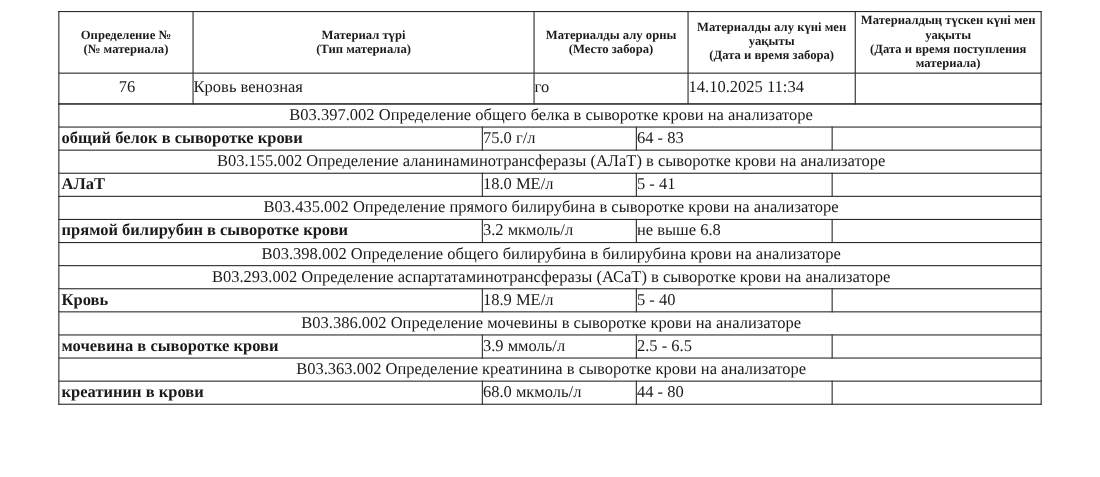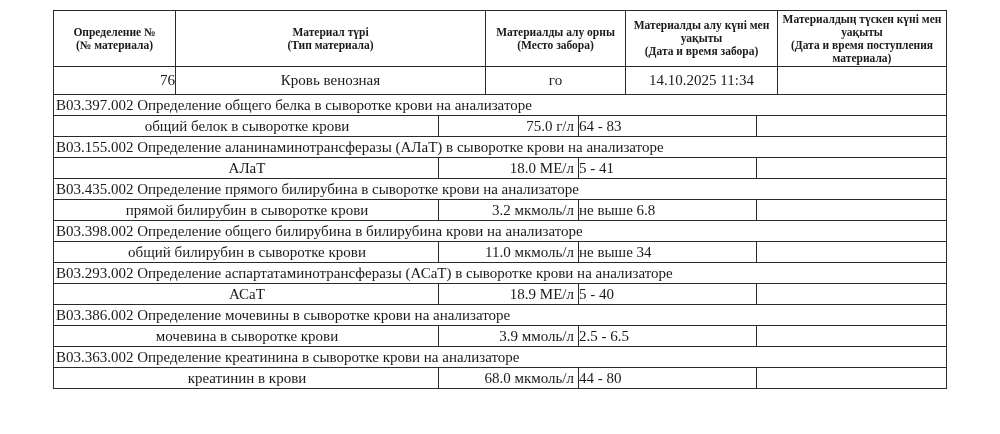--- a/index.html
+++ b/index.html
@@ -3,28 +3,28 @@
 <meta charset="utf-8">
 <style>
   html, body { margin: 0; padding: 0; background: #ffffff; }
   body { width: 1000px; height: 434px; position: relative; overflow: hidden;
          font-family: "Liberation Serif", "DejaVu Serif", serif; color: #1a1a1a; }
   .sheet { position: absolute; left: 53px; top: 10px; width: 893px; }
   table { border-collapse: collapse; table-layout: fixed; }
   td, th { border: 1.5px solid #2a2a2a; padding: 0; overflow: hidden; }
   .t1 { width: 893px; }
   .t1 th { font-weight: bold; font-size: 11.5px; line-height: 13px; text-align: center; height: 55px; }
-  .t1 td { font-size: 15px; height: 27px; text-align: center; }
-  .t1 td.left { text-align: right; padding-left: 2px; }
+  .t1 td { font-size: 15px; height: 27px; text-align: left; }
+  .t1 td.left { text-align: center; padding-left: 2px; }
   .t2 { width: 893px; margin-top: -1.5px; }
   .t2 th { font-weight: bold; font-size: 11.5px; line-height: 14px; text-align: center; height: 36px; }
   .t2 td { font-size: 15px; height: 20px; line-height: 20px; white-space: nowrap; }
-  .t2 td.section { text-align: left; padding-left: 2px; }
-  .t2 td.comp { text-align: center; padding-left: 2px; }
-  .t2 td.res { text-align: right; padding-right: 4px; }
+  .t2 td.section { text-align: center; padding-left: 2px; }
+  .t2 td.comp { text-align: left; padding-left: 2px; font-weight: bold; }
+  .t2 td.res { padding-right: 4px; }
   .t2 td.ref { }
   .t2 td.interp { text-align: center; }
 </style>
 </head>
 <body>
 
 <div class="sheet">
 
   <table class="t1">
     <colgroup>
@@ -102,32 +102,26 @@
     <tr>
       <td class="comp">прямой билирубин в сыворотке крови</td>
       <td class="res">3.2 мкмоль/л</td>
       <td class="ref">не выше 6.8</td>
       <td class="interp"></td>
     </tr>
 
     <tr>
           <td colspan="4" class="section">B03.398.002 Определение общего билирубина в билирубина крови на анализаторе</td>
         </tr>
-    <tr>
-      <td class="comp">общий билирубин в сыворотке крови</td>
-      <td class="res">11.0 мкмоль/л</td>
-      <td class="ref">не выше 34</td>
-      <td class="interp"></td>
-    </tr>
 
     <tr>
           <td colspan="4" class="section">B03.293.002 Определение аспартатаминотрансферазы (АСаТ) в сыворотке крови на анализаторе</td>
         </tr>
     <tr>
-      <td class="comp">АСаТ</td>
+      <td class="comp">Кровь</td>
       <td class="res">18.9 МЕ/л</td>
       <td class="ref">5 - 40</td>
       <td class="interp"></td>
     </tr>
 
     <tr>
           <td colspan="4" class="section">B03.386.002 Определение мочевины в сыворотке крови на анализаторе</td>
         </tr>
     <tr>
       <td class="comp">мочевина в сыворотке крови</td>

